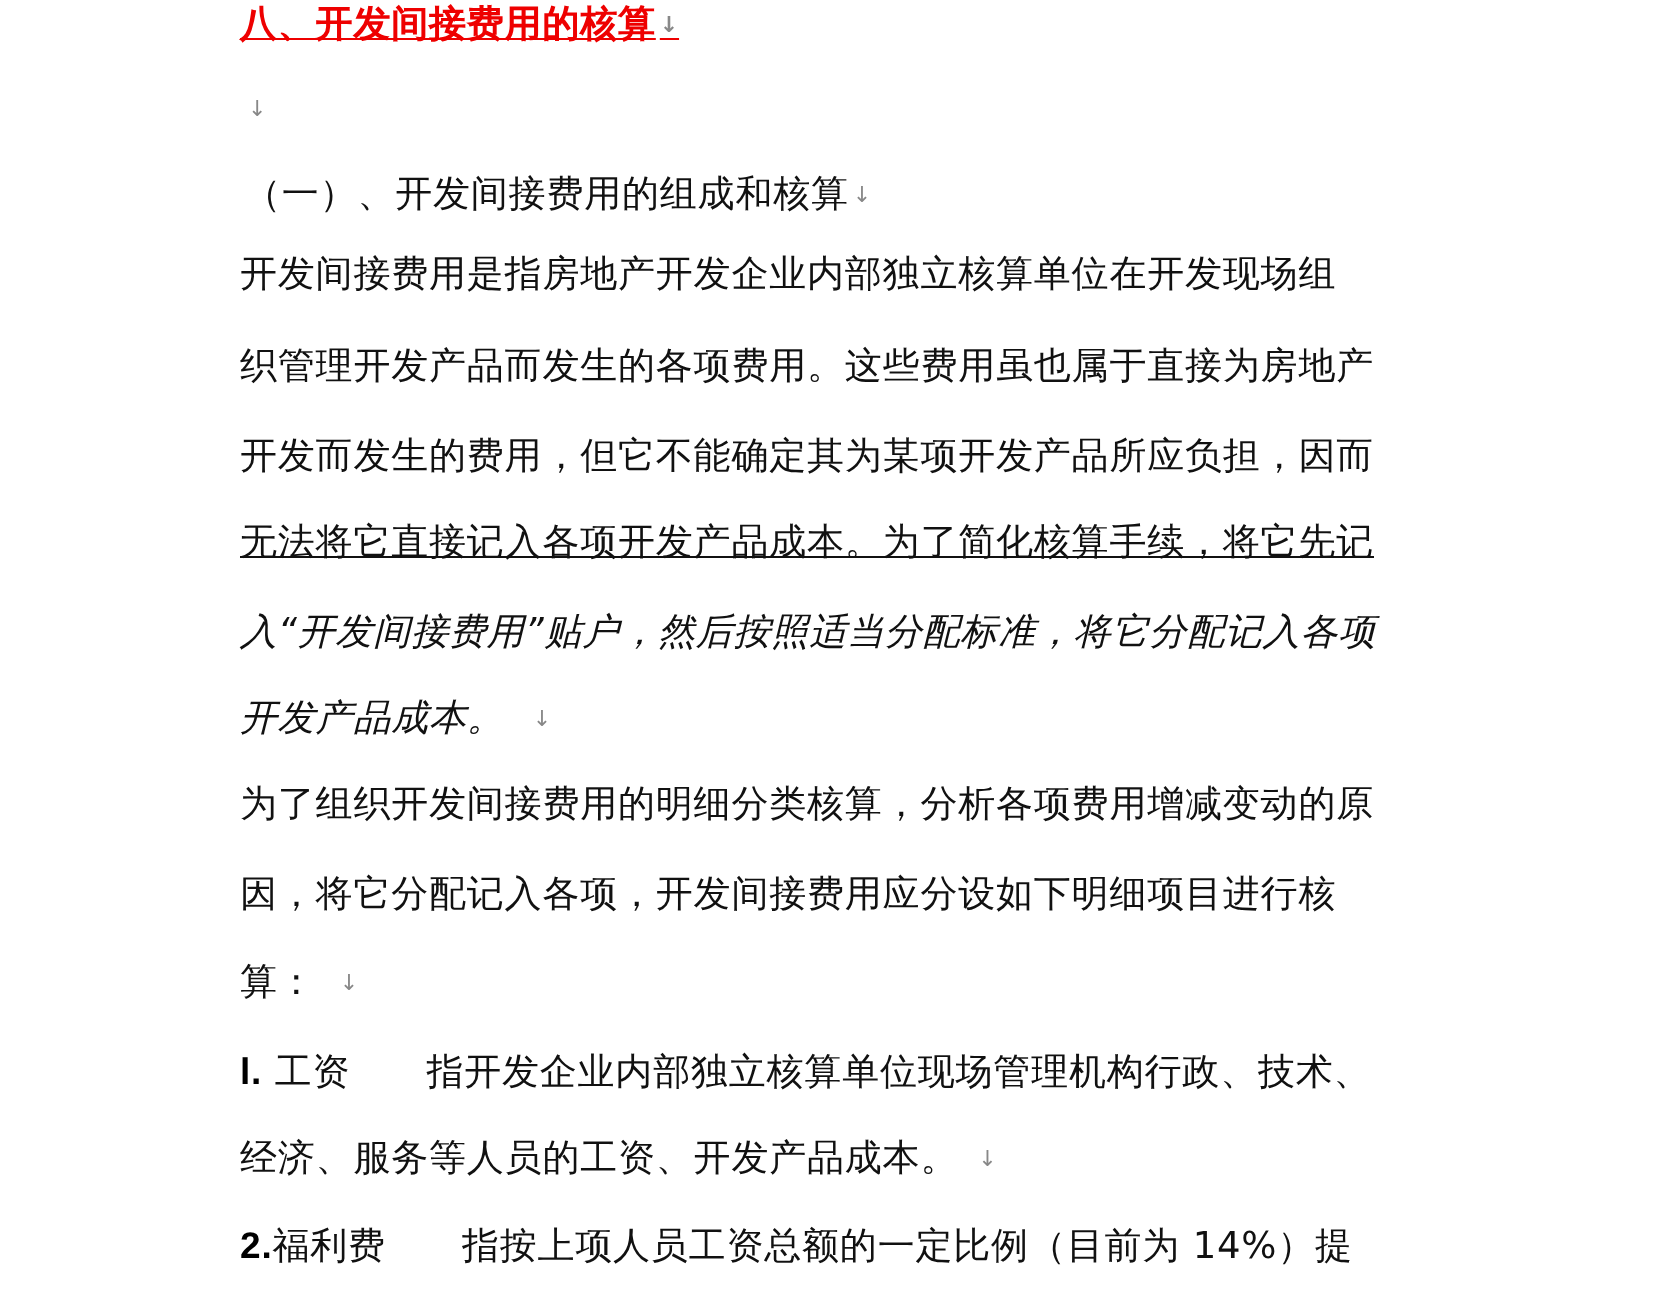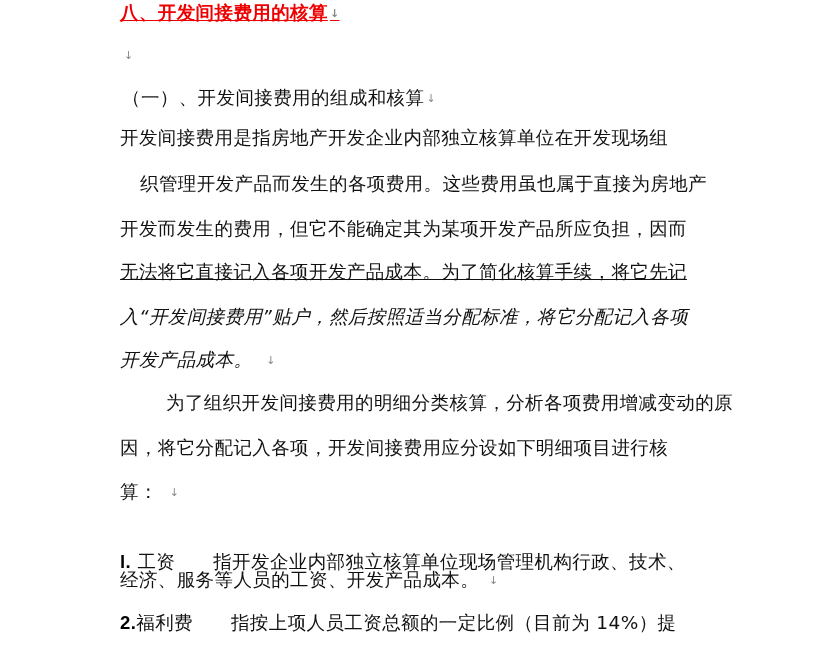--- a/index.html
+++ b/index.html
@@ -59,35 +59,35 @@
 
   <div class="line" style="top:43px; left:2px;">
     <span class="mark">↓</span>
   </div>
 
   <div class="line" style="top:86px; left:2px;">
     <span>（一）、开发间接费用的组成和核算</span><span class="mark">↓</span>
   </div>
 
   <div class="line" style="top:126px;">开发间接费用是指房地产开发企业内部独立核算单位在开发现场组</div>
-  <div class="line" style="top:172px;margin-left:20px;">织管理开发产品而发生的各项费用。这些费用虽也属于直接为房地产</div>
+  <div class="line" style="top:172px;">织管理开发产品而发生的各项费用。这些费用虽也属于直接为房地产</div>
   <div class="line" style="top:217px;">开发而发生的费用，但它不能确定其为某项开发产品所应负担，因而</div>
   <div class="line" style="top:260px;text-decoration:underline;">无法将它直接记入各项开发产品成本。为了简化核算手续，将它先记</div>
   <div class="line" style="top:305px;font-style:italic;">入“开发间接费用”贴户，然后按照适当分配标准，将它分配记入各项</div>
   <div class="line" style="top:348px;font-style:italic;">
     <span>开发产品成本。</span><span class="mark" style="margin-left:14px">↓</span>
   </div>
 
-  <div class="line" style="top:391px;margin-left:46px;">为了组织开发间接费用的明细分类核算，分析各项费用增减变动的原</div>
+  <div class="line" style="top:391px;">为了组织开发间接费用的明细分类核算，分析各项费用增减变动的原</div>
   <div class="line" style="top:436px;">因，将它分配记入各项，开发间接费用应分设如下明细项目进行核</div>
   <div class="line" style="top:480px;">
     <span>算：</span><span class="mark" style="margin-left:12px">↓</span>
   </div>
 
-  <div class="line" style="top:524px;margin-top:26px;">
+  <div class="line" style="top:524px;">
     <span class="num">l.</span>
     <span>工资</span><span class="gap"></span><span>指开发企业内部独立核算单位现场管理机构行政、技术、</span>
   </div>
   <div class="line" style="top:568px;">
     <span>经济、服务等人员的工资、开发产品成本。</span><span class="mark" style="margin-left:10px">↓</span>
   </div>
 
   <div class="line" style="top:611px;">
     <span class="num">2.</span><span>福利费</span><span class="gap"></span><span>指按上项人员工资总额的一定比例（目前为 14%）提</span>
   </div>

